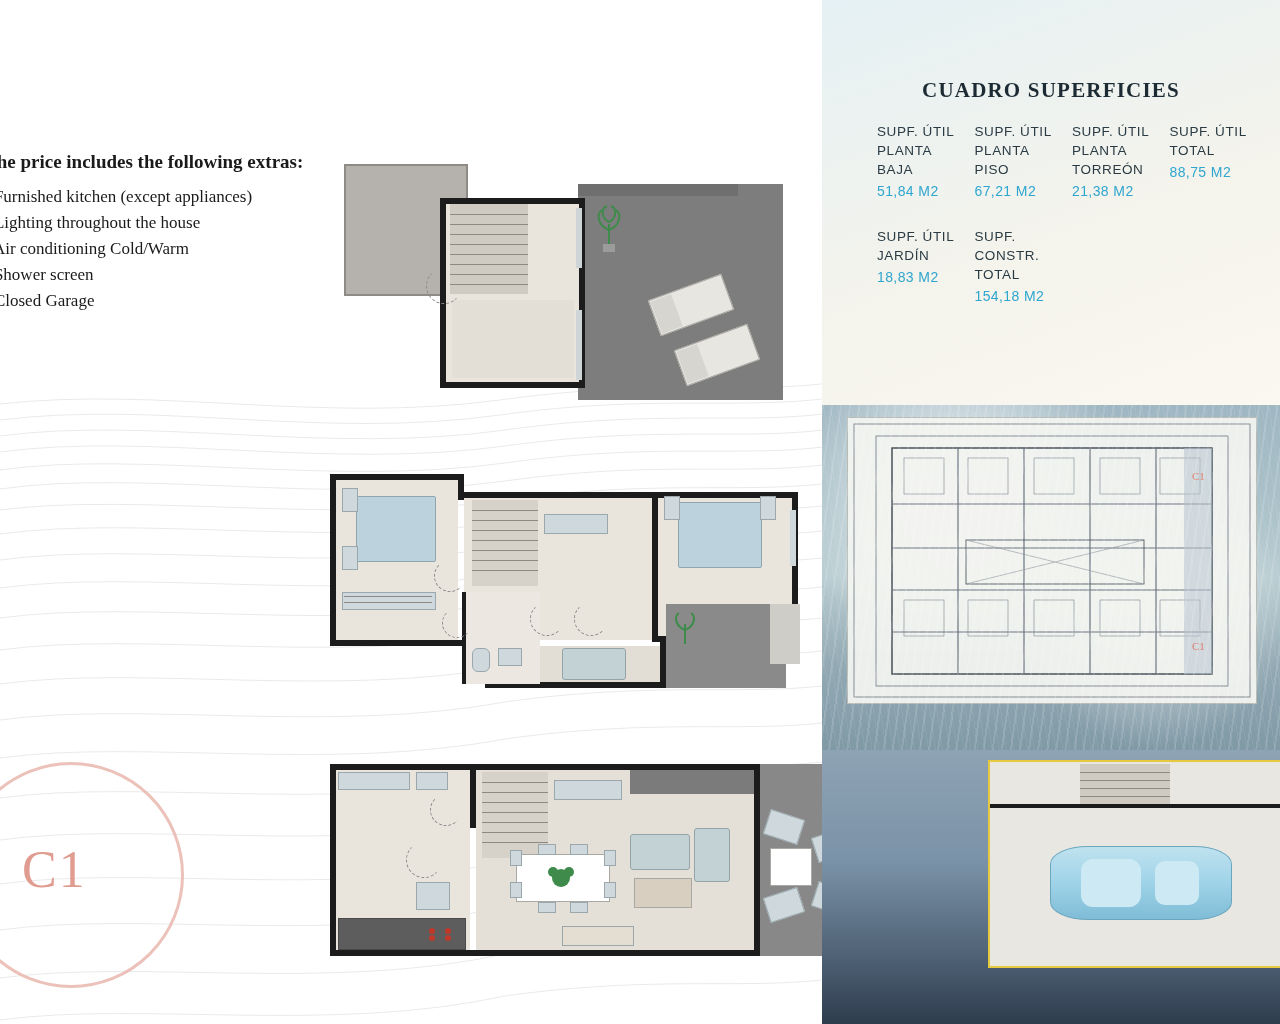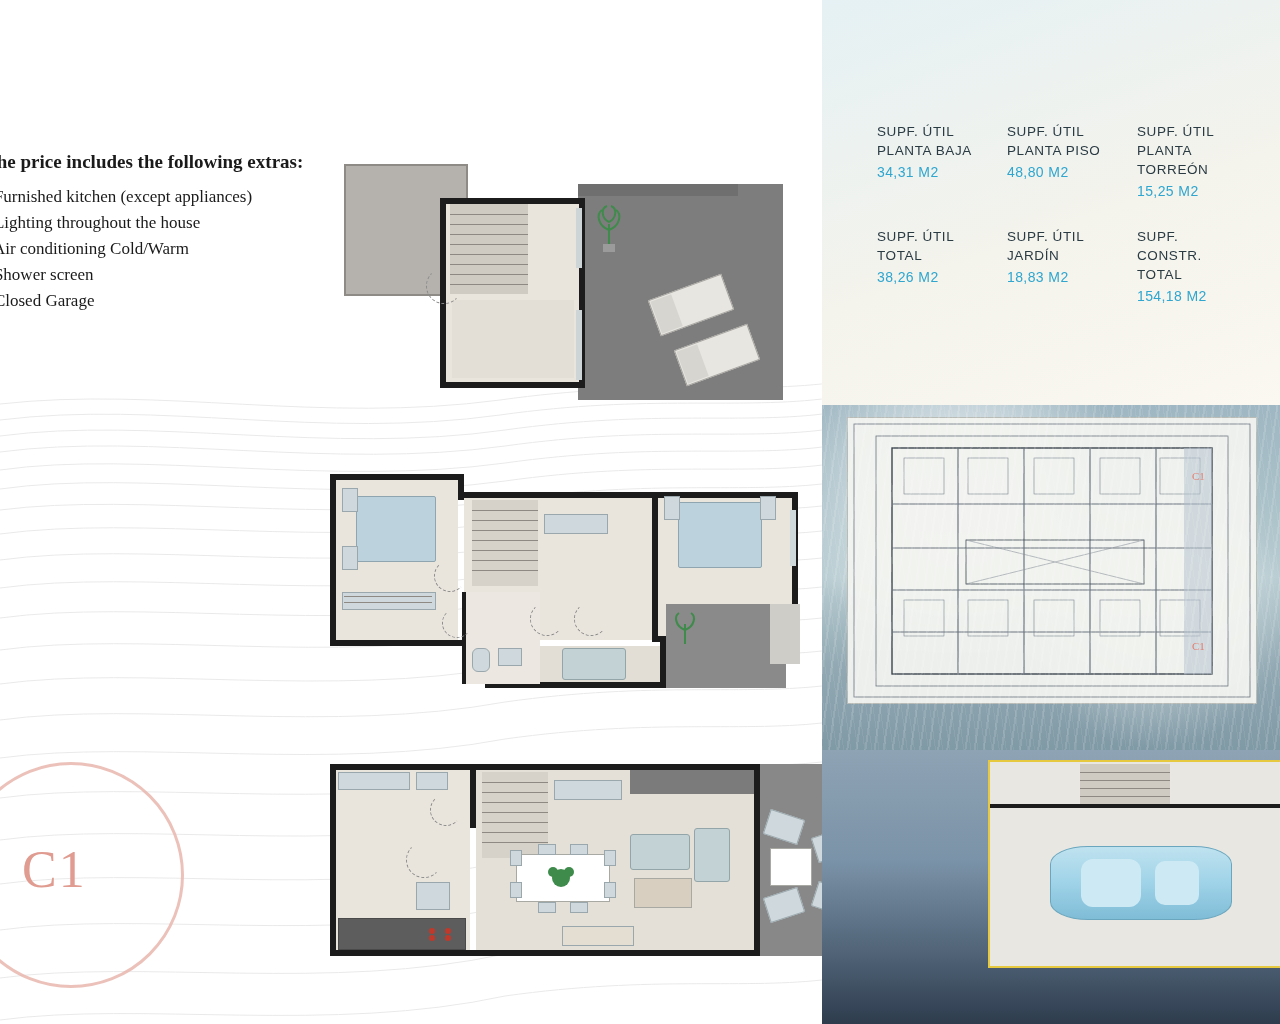--- a/index.html
+++ b/index.html
@@ -106,21 +106,21 @@
     font-size: 21px;
     letter-spacing: 1.2px;
     color: #1c2b33;
   }
   .areas-grid {
     position: absolute;
     top: 122px;
     left: 55px;
     width: 370px;
     display: grid;
-    grid-template-columns: 1fr 1fr 1fr;
+    grid-template-columns: 1fr 1fr 1fr 1fr;
     row-gap: 28px;
     column-gap: 20px;
   }
   .area-cell .lbl {
     font-family: "Liberation Sans", sans-serif;
     font-size: 13.5px;
     letter-spacing: 0.6px;
     color: #2a3b44;
     line-height: 19px;
     text-transform: uppercase;
@@ -459,36 +459,37 @@
         <path d="M20 18 C 11 13, 11 4, 18 1"></path>
           </g>
           <rect x="13" y="44" width="14" height="8" fill="#9b9b9b"></rect>
         </svg>
     </div>
   </div>
 
   <div class="right-col">
 
     <div class="areas-panel">
+      <div class="areas-title">CUADRO SUPERFICIES</div>
       <div class="areas-grid">
         <div class="area-cell">
           <div class="lbl"><span>SUPF. ÚTIL</span><br><span>PLANTA BAJA</span></div>
-          <div class="val">34,31 M2</div>
+          <div class="val">51,84 M2</div>
         </div>
         <div class="area-cell">
           <div class="lbl"><span>SUPF. ÚTIL</span><br><span>PLANTA PISO</span></div>
-          <div class="val">48,80 M2</div>
+          <div class="val">67,21 M2</div>
         </div>
         <div class="area-cell">
           <div class="lbl"><span>SUPF. ÚTIL</span><br><span>PLANTA TORREÓN</span></div>
-          <div class="val">15,25 M2</div>
+          <div class="val">21,38 M2</div>
         </div>
         <div class="area-cell">
           <div class="lbl"><span>SUPF. ÚTIL</span><br><span>TOTAL</span></div>
-          <div class="val">38,26 M2</div>
+          <div class="val">88,75 M2</div>
         </div>
         <div class="area-cell">
           <div class="lbl"><span>SUPF. ÚTIL</span><br><span>JARDÍN</span></div>
           <div class="val">18,83 M2</div>
         </div>
         <div class="area-cell">
           <div class="lbl"><span>SUPF. CONSTR.</span><br><span>TOTAL</span></div>
           <div class="val">154,18 M2</div>
         </div>
       </div>

